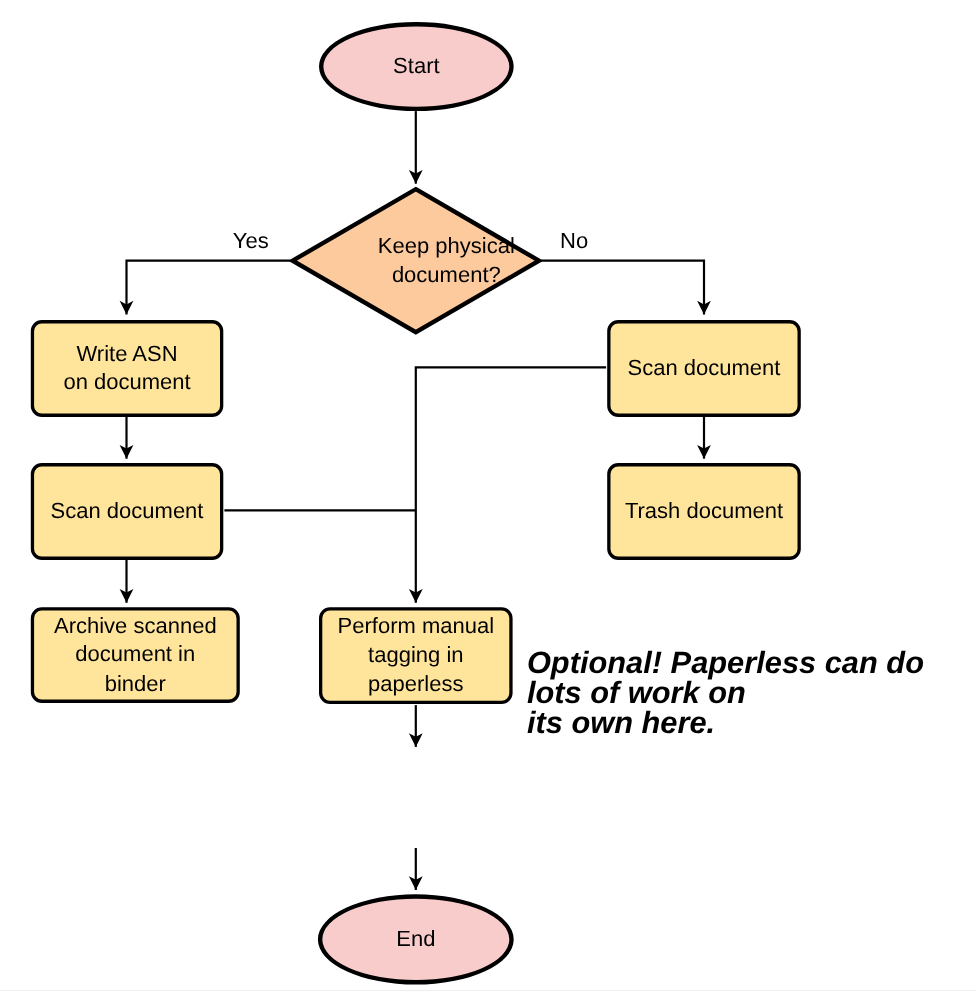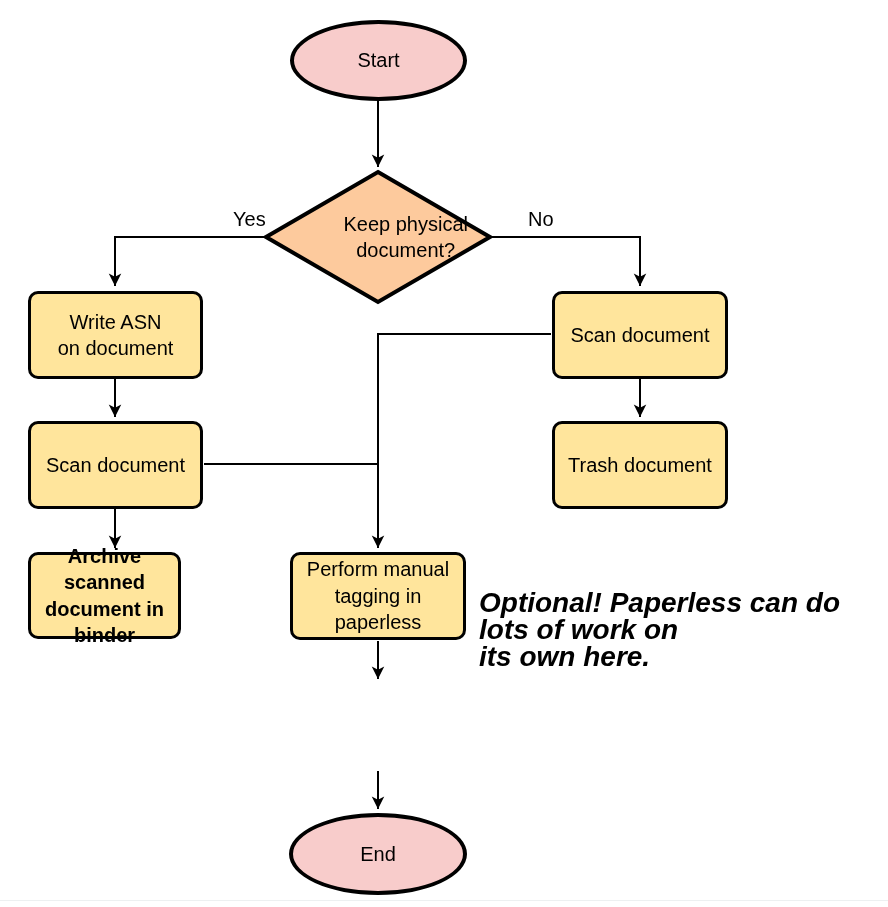--- a/index.html
+++ b/index.html
@@ -56,22 +56,21 @@
     border-radius: 50%;
   }
   .decision-label {
     background: transparent;
     border: none;
   }
   .edge-label {
     position: absolute;
     font-size: 20px;
     color: #000000;
-    text-align: left;
-    margin-left: 28px;
+    text-align: center;
   }
   .annotation {
     position: absolute;
     left: 479px;
     top: 589px;
     width: 409px;
     font-size: 28px;
     font-style: italic;
     line-height: 27px;
     color: #000000;
@@ -127,21 +126,21 @@
 
   <div class="node process" style="left:28px; top:291px; width:175px; height:88px;">
     <span>Write ASN
 on document</span>
   </div>
 
   <div class="node process" style="left:28px; top:421px; width:175px; height:88px;">
     <span>Scan document</span>
   </div>
 
-  <div class="node process" style="left:28px; top:552px; width:153px; height:87px;font-weight:bold;">
+  <div class="node process" style="left:28px; top:552px; width:190px; height:87px;">
     <span>Archive scanned
 document in
 binder</span>
   </div>
 
   <div class="node process" style="left:552px; top:291px; width:176px; height:88px;">
     <span>Scan document</span>
   </div>
 
   <div class="node process" style="left:552px; top:421px; width:176px; height:88px;">

